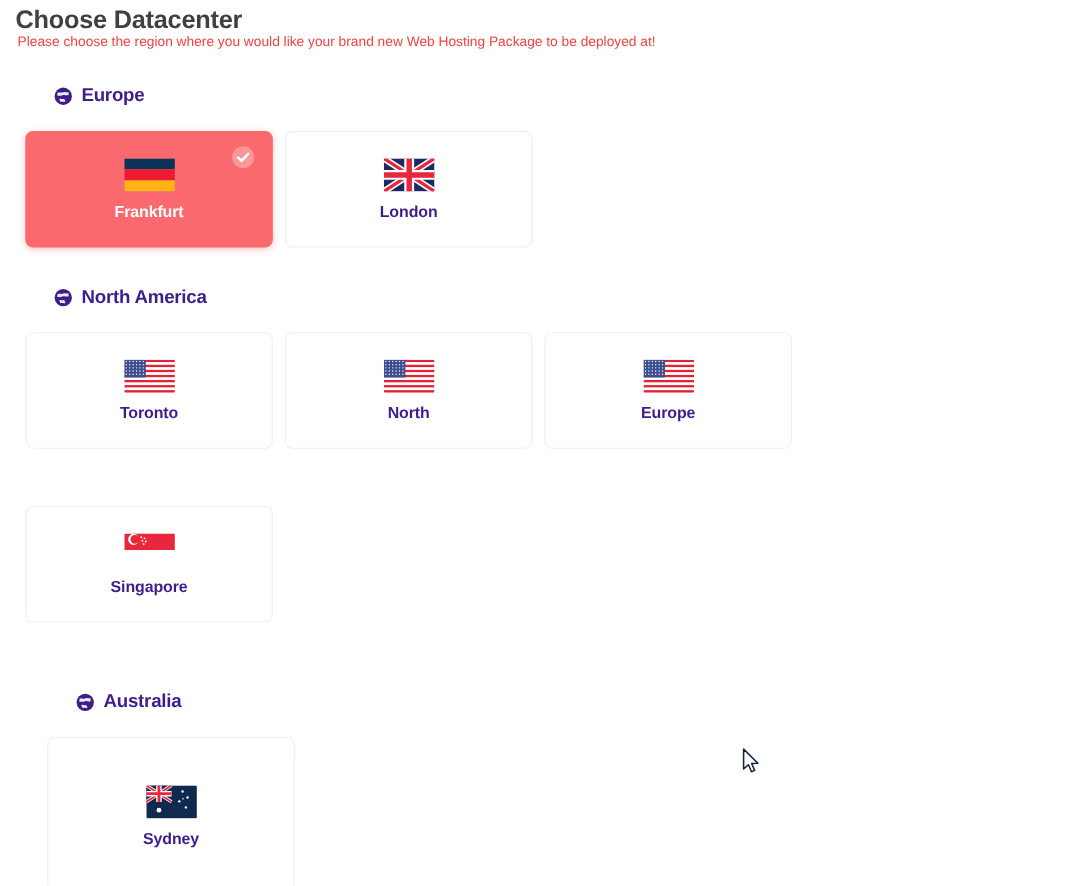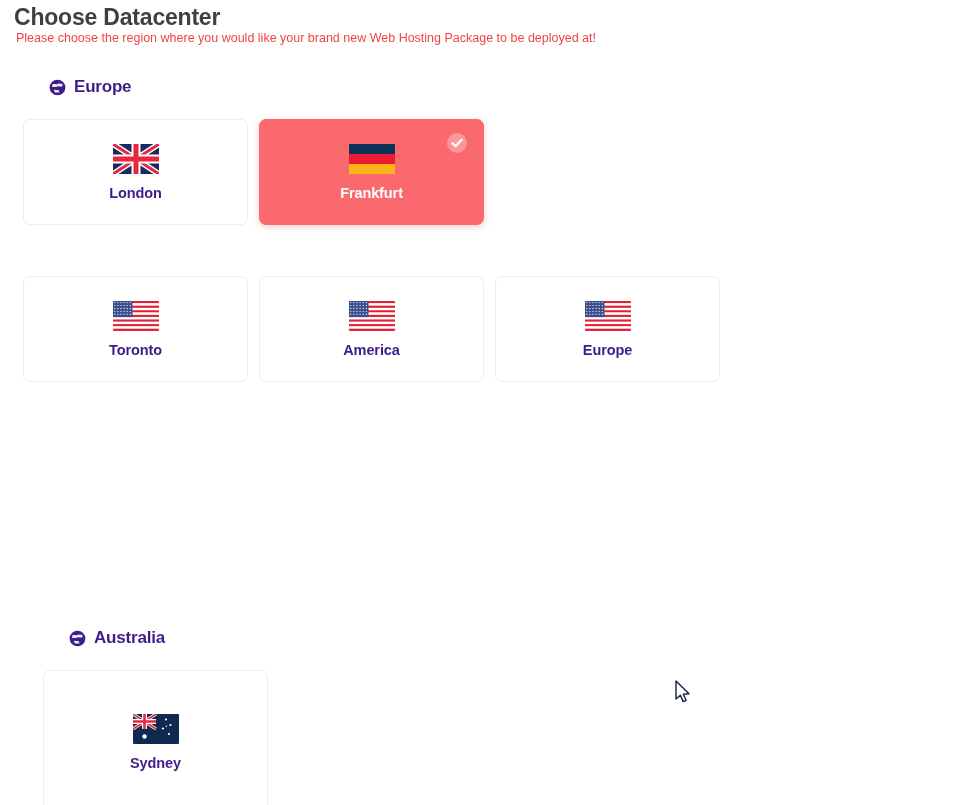--- a/index.html
+++ b/index.html
@@ -120,51 +120,61 @@
           <span>
             <svg class="globe-icon" viewBox="0 0 16 16">
   <circle cx="8" cy="8" r="7.4" fill="#3d1d8a"></circle>
   <path d="M3,5.2 C5,4 6.4,5.4 8,4.6 C9.6,3.8 11,5 12.6,4.4 L12.6,7 C10.5,7.6 9.2,6.4 7.4,7.2 C5.6,8 4.4,7 3,7.8 Z" fill="#ffffff" opacity="0.9"></path>
   <path d="M4.6,10.4 C6,9.6 7.2,10.8 8.8,10.2 L10,12.6 C8.4,13.2 7,12.2 5.6,12.8 Z" fill="#ffffff" opacity="0.9"></path>
 </svg>
           </span>
           <span class="region-title">Europe</span>
         </div>
         <div class="card-row">
+          <div class="dc-card selected" aria-pressed="true">
+            <span>
+              <svg class="flag" viewBox="0 0 46 30" preserveAspectRatio="none">
+                <rect x="0" y="0" width="46" height="10" fill="#0b3358"></rect>
+                <rect x="0" y="10" width="46" height="10" fill="#ed1b2f"></rect>
+                <rect x="0" y="20" width="46" height="10" fill="#fdb417"></rect>
+              </svg>
+            </span>
+            <span class="dc-name">Frankfurt</span>
+            <span>
+              <svg class="check-badge" viewBox="0 0 20 20">
+  <circle cx="10" cy="10" r="10" fill="#ffffff" opacity="0.3"></circle>
+  <path d="M5.4,10.2 L8.6,13.2 L14.6,6.8" fill="none" stroke="#ffffff" stroke-width="2.3" stroke-linecap="round" stroke-linejoin="round"></path>
+</svg>
+            </span>
+          </div>
           <div class="dc-card" aria-pressed="false">
             <span>
               <svg class="flag" viewBox="0 0 46 30" preserveAspectRatio="none">
                 <rect width="46" height="30" fill="#1b2a63"></rect>
                 <path d="M0,0 L46,30 M46,0 L0,30" stroke="#ffffff" stroke-width="6"></path>
                 <path d="M0,0 L46,30 M46,0 L0,30" stroke="#e6273e" stroke-width="3"></path>
                 <path d="M23,0 L23,30 M0,15 L46,15" stroke="#ffffff" stroke-width="9"></path>
                 <path d="M23,0 L23,30 M0,15 L46,15" stroke="#e6273e" stroke-width="5"></path>
               </svg>
             </span>
             <span class="dc-name">London</span>
           </div>
-          <div class="dc-card selected" aria-pressed="true">
-            <span>
-              <svg class="flag" viewBox="0 0 46 30" preserveAspectRatio="none">
-                <rect x="0" y="0" width="46" height="10" fill="#0b3358"></rect>
-                <rect x="0" y="10" width="46" height="10" fill="#ed1b2f"></rect>
-                <rect x="0" y="20" width="46" height="10" fill="#fdb417"></rect>
-              </svg>
-            </span>
-            <span class="dc-name">Frankfurt</span>
-            <span>
-              <svg class="check-badge" viewBox="0 0 20 20">
-  <circle cx="10" cy="10" r="10" fill="#ffffff" opacity="0.3"></circle>
-  <path d="M5.4,10.2 L8.6,13.2 L14.6,6.8" fill="none" stroke="#ffffff" stroke-width="2.3" stroke-linecap="round" stroke-linejoin="round"></path>
-</svg>
-            </span>
-          </div>
         </div>
       </div>
       <div class="region-group" style="top: 257px;">
+        <div class="region-header">
+          <span>
+            <svg class="globe-icon" viewBox="0 0 16 16">
+  <circle cx="8" cy="8" r="7.4" fill="#3d1d8a"></circle>
+  <path d="M3,5.2 C5,4 6.4,5.4 8,4.6 C9.6,3.8 11,5 12.6,4.4 L12.6,7 C10.5,7.6 9.2,6.4 7.4,7.2 C5.6,8 4.4,7 3,7.8 Z" fill="#ffffff" opacity="0.9"></path>
+  <path d="M4.6,10.4 C6,9.6 7.2,10.8 8.8,10.2 L10,12.6 C8.4,13.2 7,12.2 5.6,12.8 Z" fill="#ffffff" opacity="0.9"></path>
+</svg>
+          </span>
+          <span class="region-title">North America</span>
+        </div>
         <div class="card-row">
           <div class="dc-card" aria-pressed="false">
             <span>
               <svg class="flag" viewBox="0 0 46 30" preserveAspectRatio="none">
                 <rect x="0" y="0" width="46" height="2.3076923076923075" fill="#e02436"></rect>
                 <rect x="0" y="2.3076923076923075" width="46" height="2.3076923076923075" fill="#ffffff"></rect>
                 <rect x="0" y="4.615384615384615" width="46" height="2.3076923076923075" fill="#e02436"></rect>
                 <rect x="0" y="6.9230769230769225" width="46" height="2.3076923076923075" fill="#ffffff"></rect>
                 <rect x="0" y="9.23076923076923" width="46" height="2.3076923076923075" fill="#e02436"></rect>
                 <rect x="0" y="11.538461538461537" width="46" height="2.3076923076923075" fill="#ffffff"></rect>
@@ -252,21 +262,21 @@
                 <circle cx="14.200000000000001" cy="10.299999999999999" r="0.62" fill="#ffffff"></circle>
                 <circle cx="17.3" cy="10.299999999999999" r="0.62" fill="#ffffff"></circle>
                 <circle cx="1.8" cy="13.2" r="0.62" fill="#ffffff"></circle>
                 <circle cx="4.9" cy="13.2" r="0.62" fill="#ffffff"></circle>
                 <circle cx="8" cy="13.2" r="0.62" fill="#ffffff"></circle>
                 <circle cx="11.100000000000001" cy="13.2" r="0.62" fill="#ffffff"></circle>
                 <circle cx="14.200000000000001" cy="13.2" r="0.62" fill="#ffffff"></circle>
                 <circle cx="17.3" cy="13.2" r="0.62" fill="#ffffff"></circle>
               </svg>
             </span>
-            <span class="dc-name">America</span>
+            <span class="dc-name">North</span>
           </div>
           <div class="dc-card" aria-pressed="false">
             <span>
               <svg class="flag" viewBox="0 0 46 30" preserveAspectRatio="none">
                 <rect x="0" y="0" width="46" height="2.3076923076923075" fill="#e02436"></rect>
                 <rect x="0" y="2.3076923076923075" width="46" height="2.3076923076923075" fill="#ffffff"></rect>
                 <rect x="0" y="4.615384615384615" width="46" height="2.3076923076923075" fill="#e02436"></rect>
                 <rect x="0" y="6.9230769230769225" width="46" height="2.3076923076923075" fill="#ffffff"></rect>
                 <rect x="0" y="9.23076923076923" width="46" height="2.3076923076923075" fill="#e02436"></rect>
                 <rect x="0" y="11.538461538461537" width="46" height="2.3076923076923075" fill="#ffffff"></rect>
@@ -309,20 +319,35 @@
                 <circle cx="14.200000000000001" cy="13.2" r="0.62" fill="#ffffff"></circle>
                 <circle cx="17.3" cy="13.2" r="0.62" fill="#ffffff"></circle>
               </svg>
             </span>
             <span class="dc-name">Europe</span>
           </div>
         </div>
       </div>
       <div class="region-group" style="top: 441px;">
         <div class="card-row">
+          <div class="dc-card" aria-pressed="false">
+            <span>
+              <svg class="flag" viewBox="0 0 46 30" preserveAspectRatio="none">
+                <rect x="0" y="0" width="46" height="15" fill="#e8273c"></rect>
+                <rect x="0" y="15" width="46" height="15" fill="#ffffff"></rect>
+                <path d="M13,7.5 a5,5 0 1,1 -0.1,-4.6 a4,4 0 1,0 0.1,4.6 Z" fill="#ffffff"></path>
+                <circle cx="15.4" cy="3.4" r="0.85" fill="#ffffff"></circle>
+                <circle cx="18.4" cy="4.4" r="0.85" fill="#ffffff"></circle>
+                <circle cx="16.4" cy="6.6" r="0.85" fill="#ffffff"></circle>
+                <circle cx="19.6" cy="7.3" r="0.85" fill="#ffffff"></circle>
+                <circle cx="17.6" cy="9.6" r="0.85" fill="#ffffff"></circle>
+              </svg>
+            </span>
+            <span class="dc-name">Singapore</span>
+          </div>
         </div>
       </div>
       <div class="region-group" style="top: 625px; margin-left: 20px;">
         <div class="region-header">
           <span>
             <svg class="globe-icon" viewBox="0 0 16 16">
   <circle cx="8" cy="8" r="7.4" fill="#3d1d8a"></circle>
   <path d="M3,5.2 C5,4 6.4,5.4 8,4.6 C9.6,3.8 11,5 12.6,4.4 L12.6,7 C10.5,7.6 9.2,6.4 7.4,7.2 C5.6,8 4.4,7 3,7.8 Z" fill="#ffffff" opacity="0.9"></path>
   <path d="M4.6,10.4 C6,9.6 7.2,10.8 8.8,10.2 L10,12.6 C8.4,13.2 7,12.2 5.6,12.8 Z" fill="#ffffff" opacity="0.9"></path>
 </svg>

